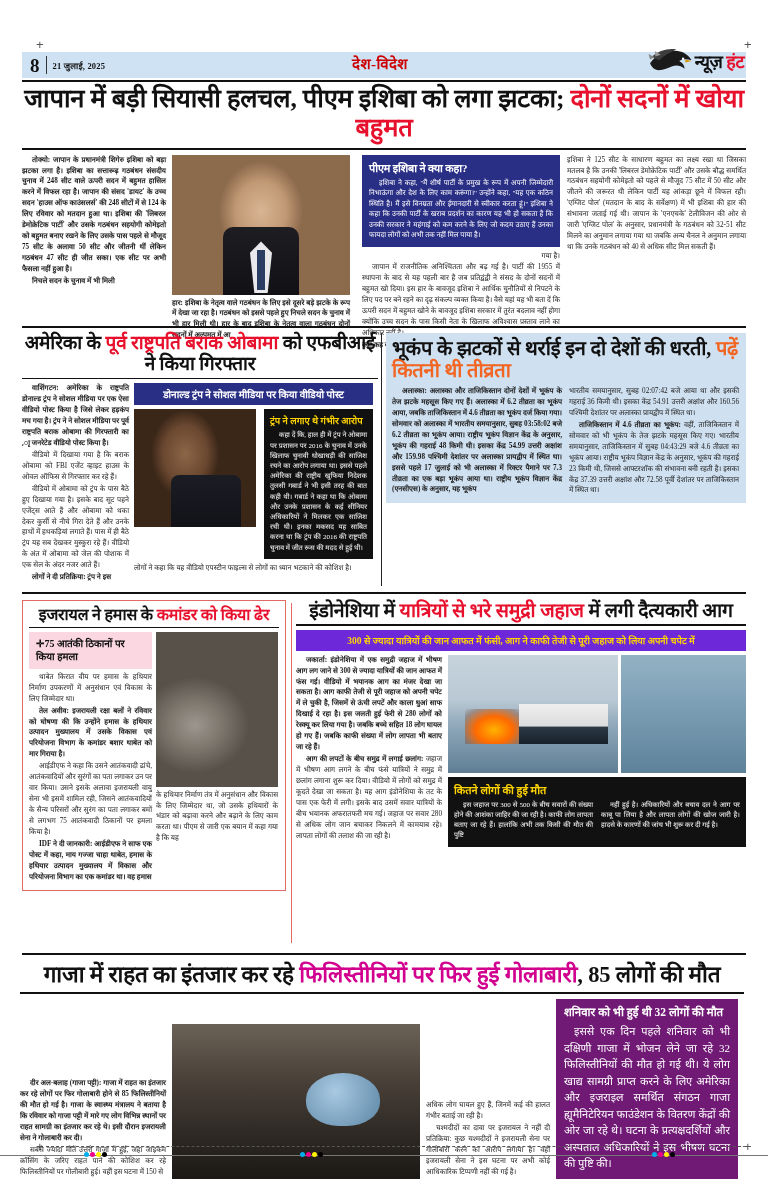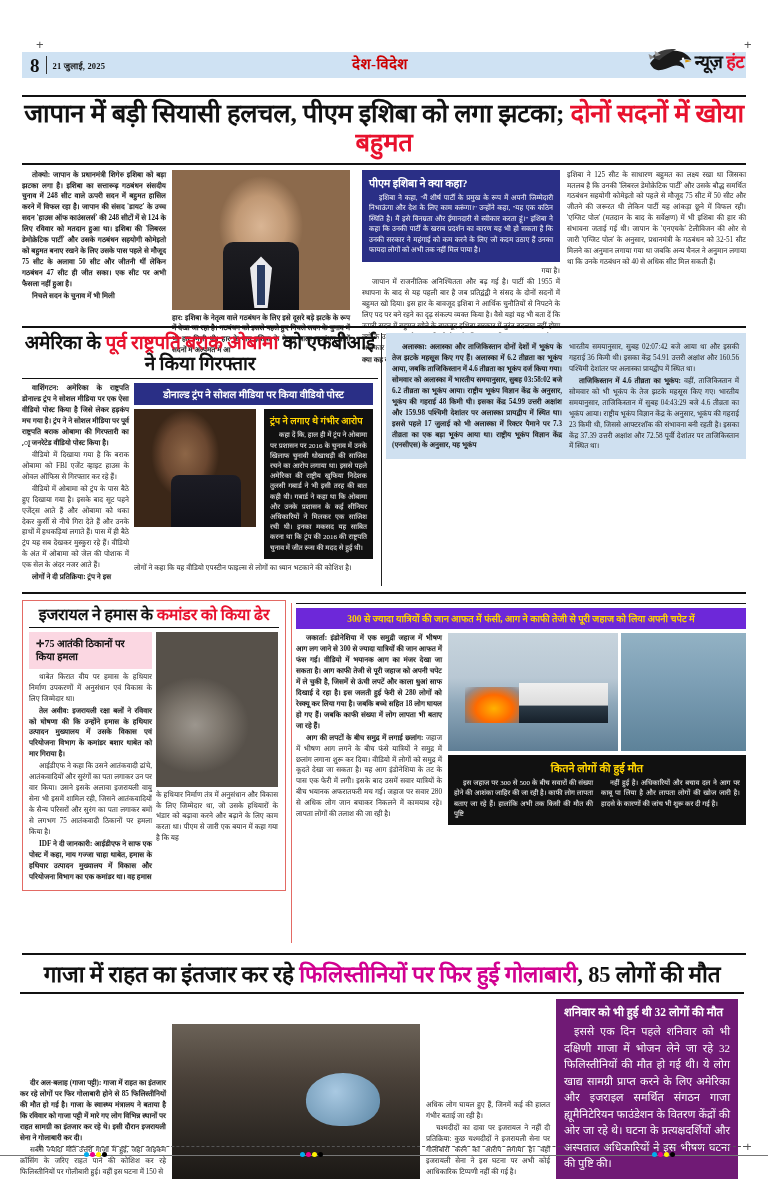--- a/index.html
+++ b/index.html
@@ -39,21 +39,21 @@
     font-family: "Liberation Serif", serif;
     font-weight: bold; color: #111; line-height: 1.12; letter-spacing: -.2px;
   }
   .hl .red { color: #e8112d; }
   .hl .orange { color: #f26522; }
   .hl .magenta { color: #d1008f; }
 
   .rule { background: #111; }
 
   
-  #story1 { position: absolute; left: 22px; top: 95px; width: 724px; }
+  #story1 { position: absolute; left: 22px; top: 80px; width: 724px; }
   #s1-head { font-size: 25.5px; text-align: center; padding: 3px 0 4px; }
   #s1-rule-top { height: 2px; width: 724px; }
   #s1-rule-bot { height: 1.5px; width: 724px; margin-top: 2px; }
   #s1-body { display: flex; margin-top: 5px; }
   .col { font-size: 7.2px; line-height: 1.52; color: #1a1a1a; text-align: justify; }
   .col p { text-indent: 10px; margin-bottom: 1px; }
   .col p.nf { text-indent: 0; }
   .lead { font-weight: bold; }
   #s1c1 { width: 150px; padding-right: 6px; }
   #s1mid { width: 388px; }
@@ -251,20 +251,21 @@
           </div>
         </div>
         <p class="cap" style="margin-top:4px;">लोगों ने कहा कि यह वीडियो एपस्टीन फाइल्स से लोगों का ध्यान भटकाने की कोशिश है।</p>
       </div>
     </div>
   </div>
 
   <div class="vdiv"></div>
 
   <div id="story3">
+    <h2 class="hl" id="s3-head"><span>भूकंप के झटकों से थर्राई इन दो देशों की धरती, </span><span class="orange">पढ़ें कितनी थी तीव्रता</span></h2>
     <div style="display:flex;margin-top:5px;gap:7px;">
       <div class="col" style="width:170px;">
         <p><span class="lead">अलास्का: अलास्का और ताजिकिस्तान दोनों देशों में भूकंप के तेज झटके महसूस किए गए हैं। अलास्का में 6.2 तीव्रता का भूकंप आया, जबकि ताजिकिस्तान में 4.6 तीव्रता का भूकंप दर्ज किया गया। सोमवार को अलास्का में भारतीय समयानुसार, सुबह 03:58:02 बजे 6.2 तीव्रता का भूकंप आया। राष्ट्रीय भूकंप विज्ञान केंद्र के अनुसार, भूकंप की गहराई 48 किमी थी। इसका केंद्र 54.99 उत्तरी अक्षांश और 159.98 पश्चिमी देशांतर पर अलास्का प्रायद्वीप में स्थित था। इससे पहले 17 जुलाई को भी अलास्का में रिक्टर पैमाने पर 7.3 तीव्रता का एक बड़ा भूकंप आया था। राष्ट्रीय भूकंप विज्ञान केंद्र (एनसीएस) के अनुसार, यह भूकंप</span></p>
       </div>
       <div class="col" style="width:170px;">
         <p class="nf">भारतीय समयानुसार, सुबह 02:07:42 बजे आया था और इसकी गहराई 36 किमी थी। इसका केंद्र 54.91 उत्तरी अक्षांश और 160.56 पश्चिमी देशांतर पर अलास्का प्रायद्वीप में स्थित था।</p>
         <p><b>ताजिकिस्तान में 4.6 तीव्रता का भूकंप:</b><span> वहीं, ताजिकिस्तान में सोमवार को भी भूकंप के तेज झटके महसूस किए गए। भारतीय समयानुसार, ताजिकिस्तान में सुबह 04:43:29 बजे 4.6 तीव्रता का भूकंप आया। राष्ट्रीय भूकंप विज्ञान केंद्र के अनुसार, भूकंप की गहराई 23 किमी थी, जिससे आफ्टरशॉक की संभावना बनी रहती है। इसका केंद्र 37.39 उत्तरी अक्षांश और 72.58 पूर्वी देशांतर पर ताजिकिस्तान में स्थित था।</span></p>
       </div>
     </div>
   </div>
@@ -289,37 +290,38 @@
       <div style="width:124px;">
         <div class="photo ph-smoke" style="width:122px;height:155px;"></div>
         <p class="cap" style="width:122px;margin-top:3px;"><span>के हथियार निर्माण तंत्र में अनुसंधान और विकास के लिए जिम्मेदार था, जो उसके हथियारों के भंडार को बढ़ावा करने और बढ़ाने के लिए काम करता था। पीएम से जारी एक बयान में कहा गया है कि यह</span></p>
       </div>
     </div>
   </div>
 
   <div class="vdiv2"></div>
 
   <div id="story5">
+    <h2 class="hl" id="s5-head"><span>इंडोनेशिया में </span><span class="red">यात्रियों से भरे समुद्री जहाज</span><span> में लगी दैत्यकारी आग</span></h2>
     <div class="rule" style="height:1.2px;width:100%;margin-top:3px;"></div>
     <div class="bluestrip" style="margin-top:4px;">300 से ज्यादा यात्रियों की जान आफत में फंसी,  आग ने काफी तेजी से पूरी जहाज को लिया अपनी चपेट में</div>
 
     <div style="display:flex;margin-top:4px;">
       <div class="col" style="width:152px;padding-right:6px;">
         <p><span class="lead">जकार्ता: इंडोनेशिया में एक समुद्री जहाज में भीषण आग लग जाने से 300 से ज्यादा यात्रियों की जान आफत में फंस गई। वीडियो में भयानक आग का मंजर देखा जा सकता है। आग काफी तेजी से पूरी जहाज को अपनी चपेट में ले चुकी है, जिसमें से ऊंची लपटें और काला धुआं साफ दिखाई दे रहा है। इस जलती हुई फेरी से 280 लोगों को रेस्क्यू कर लिया गया है। जबकि बच्चे सहित 18 लोग घायल हो गए हैं। जबकि काफी संख्या में लोग लापता भी बताए जा रहे हैं।</span></p>
         <p><b>आग की लपटों के बीच समुद्र में लगाई छलांग:</b><span> जहाज में भीषण आग लगने के बीच फंसे यात्रियों ने समुद्र में छलांग लगाना शुरू कर दिया। वीडियो में लोगों को समुद्र में कूदते देखा जा सकता है। यह आग इंडोनेशिया के तट के पास एक फेरी में लगी। इसके बाद उसमें सवार यात्रियों के बीच भयानक अफरातफरी मच गई। जहाज पर सवार 280 से अधिक लोग जान बचाकर निकलने में कामयाब रहे। लापता लोगों की तलाश की जा रही है।</span></p>
       </div>
       <div style="width:298px;">
         <div style="display:flex;gap:3px;">
           <div class="photo ph-ship" style="width:170px;height:118px;">
               <span class="fire"></span>
             </div>
           <div class="photo ph-rescue" style="width:125px;height:118px;"></div>
         </div>
         <div class="blackbox" style="margin-top:4px;">
-          <h4 style="text-align:center;font-size:11px;">कितने लोगों की हुई मौत</h4>
+          <h4 style="font-size:11px;">कितने लोगों की हुई मौत</h4>
           <div style="display:flex;gap:8px;">
             <p style="flex:1;">इस जहाज पर 300 से 500 के बीच सवारों की संख्या होने की आशंका जाहिर की जा रही है। काफी लोग लापता बताए जा रहे हैं। हालांकि अभी तक किसी की मौत की पुष्टि</p>
             <p style="flex:1;">नहीं हुई है। अधिकारियों और बचाव दल ने आग पर काबू पा लिया है और लापता लोगों की खोज जारी है। हादसे के कारणों की जांच भी शुरू कर दी गई है।</p>
           </div>
         </div>
       </div>
     </div>
   </div>
 
   <div class="rule" style="position:absolute;left:22px;top:953px;width:724px;height:1.5px;"></div>

